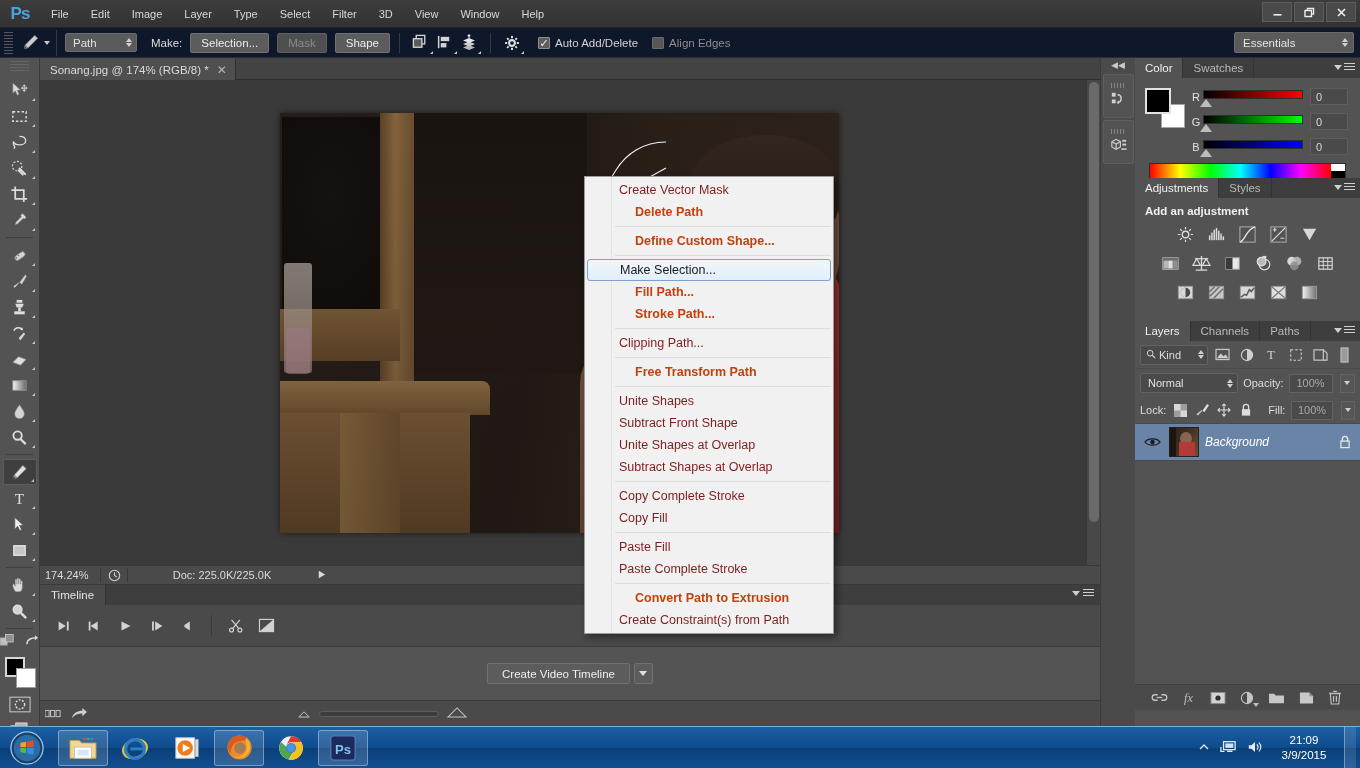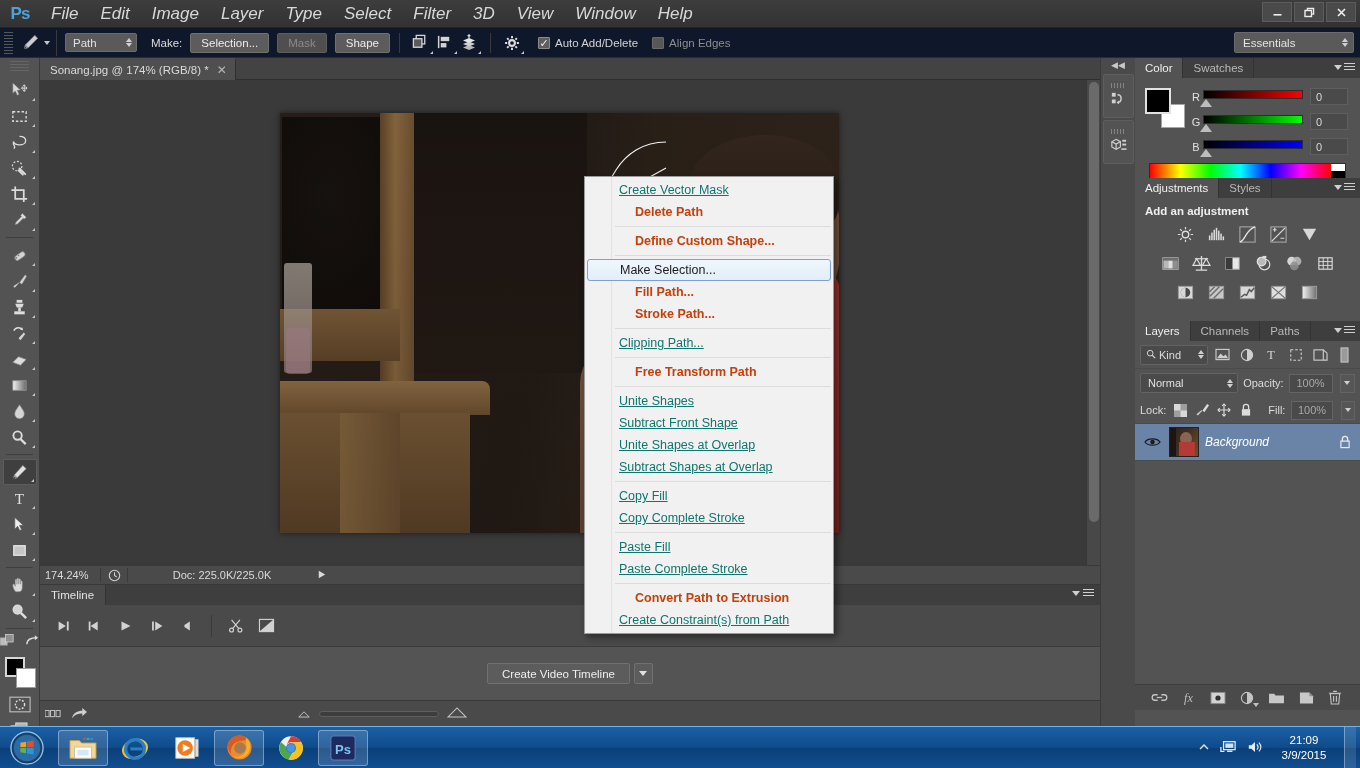--- a/index.html
+++ b/index.html
@@ -20,21 +20,21 @@
     border-bottom:1px solid #232323;
     display:flex; align-items:center;
   }
   .ps-logo{
     width:40px; height:28px; display:flex; align-items:center; justify-content:center;
     color:#4da3d8; font-weight:bold; font-size:17px; letter-spacing:-1px;
     font-family:"Liberation Sans",sans-serif;
   }
   .menubar{ display:flex; align-items:center; height:28px; }
   .menu-item{
-    padding:4px 11px; color:#d8d8d8; font-size:17px; cursor:default; line-height:16px;font-style:italic;
+    padding:4px 11px; color:#d8d8d8; font-size:11px; cursor:default; line-height:16px;
   }
   .win-btns{ position:absolute; right:4px; top:2px; display:flex; gap:0px; }
   .win-btn{
     width:30px; height:20px; background:#4a4a4a; border:1px solid #5c5c5c;
     display:flex; align-items:center; justify-content:center;
     color:#e8e8e8; font-size:11px; margin-left:2px;
   }
 
   
   .optionsbar{
@@ -355,21 +355,21 @@
     box-shadow:3px 3px 7px rgba(0,0,0,.45);
     padding:2px 0;
     font-size:12.5px;color:#1a1a1a;
     z-index:50;
   }
   .ctx-gutter{ position:absolute;left:0;top:0;width:27px;height:100%;background:#f1f1f1;border-right:1px solid #e2e2e2;}
   .ctx-item{
     position:relative;height:22px;display:flex;align-items:center;
     padding-left:34px;line-height:22px;z-index:2;
   }
-  .ctx-item.disabled{ color:#0f766e;text-decoration:underline;}
+  .ctx-item.disabled{ color:#7f1d1d;}
   .ctx-item.bold{ font-weight:bold;color:#c2410c;margin-left:16px;}
   .ctx-item.highlight{
     background:linear-gradient(#f0f6fc,#e2eefb);
     border:1px solid #7da2ce;border-radius:3px;
     margin:0 2px;padding-left:32px;height:22px;line-height:20px;
   }
   .ctx-sep{ height:1px;background:#dcdcdc;margin:3px 2px 3px 30px;z-index:2;position:relative;}
 </style>
 </head>
 <body>
@@ -1195,22 +1195,22 @@
     <div class="ctx-sep"></div>
     <div class="ctx-item disabled">Clipping Path...</div>
     <div class="ctx-sep"></div>
     <div class="ctx-item bold">Free Transform Path</div>
     <div class="ctx-sep"></div>
     <div class="ctx-item disabled">Unite Shapes</div>
     <div class="ctx-item disabled">Subtract Front Shape</div>
     <div class="ctx-item disabled">Unite Shapes at Overlap</div>
     <div class="ctx-item disabled">Subtract Shapes at Overlap</div>
     <div class="ctx-sep"></div>
+    <div class="ctx-item disabled">Copy Complete Stroke</div>
     <div class="ctx-item disabled">Copy Fill</div>
-    <div class="ctx-item disabled">Copy Complete Stroke</div>
     <div class="ctx-sep"></div>
     <div class="ctx-item disabled">Paste Fill</div>
     <div class="ctx-item disabled">Paste Complete Stroke</div>
     <div class="ctx-sep"></div>
     <div class="ctx-item bold">Convert Path to Extrusion</div>
     <div class="ctx-item disabled">Create Constraint(s) from Path</div>
   </div>
 
   <div class="taskbar">
     <div class="start-orb">

